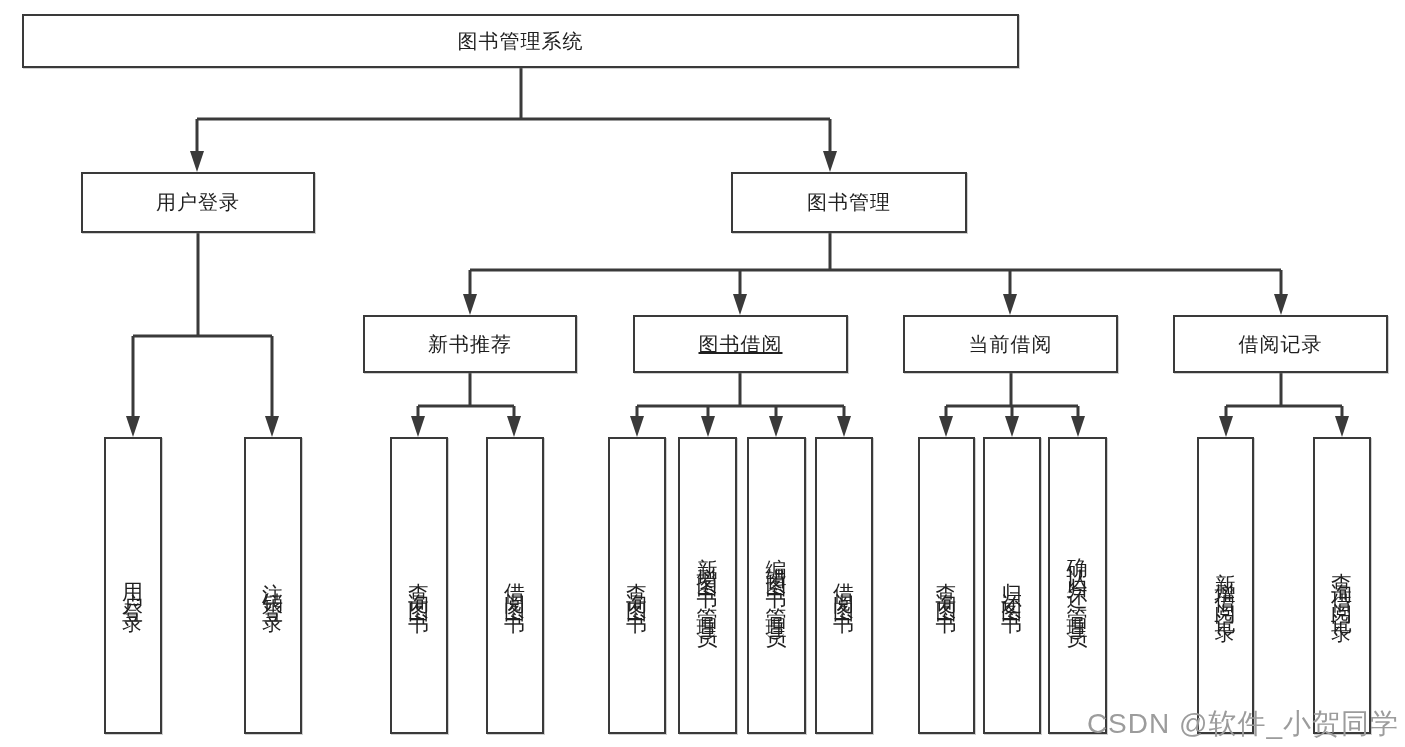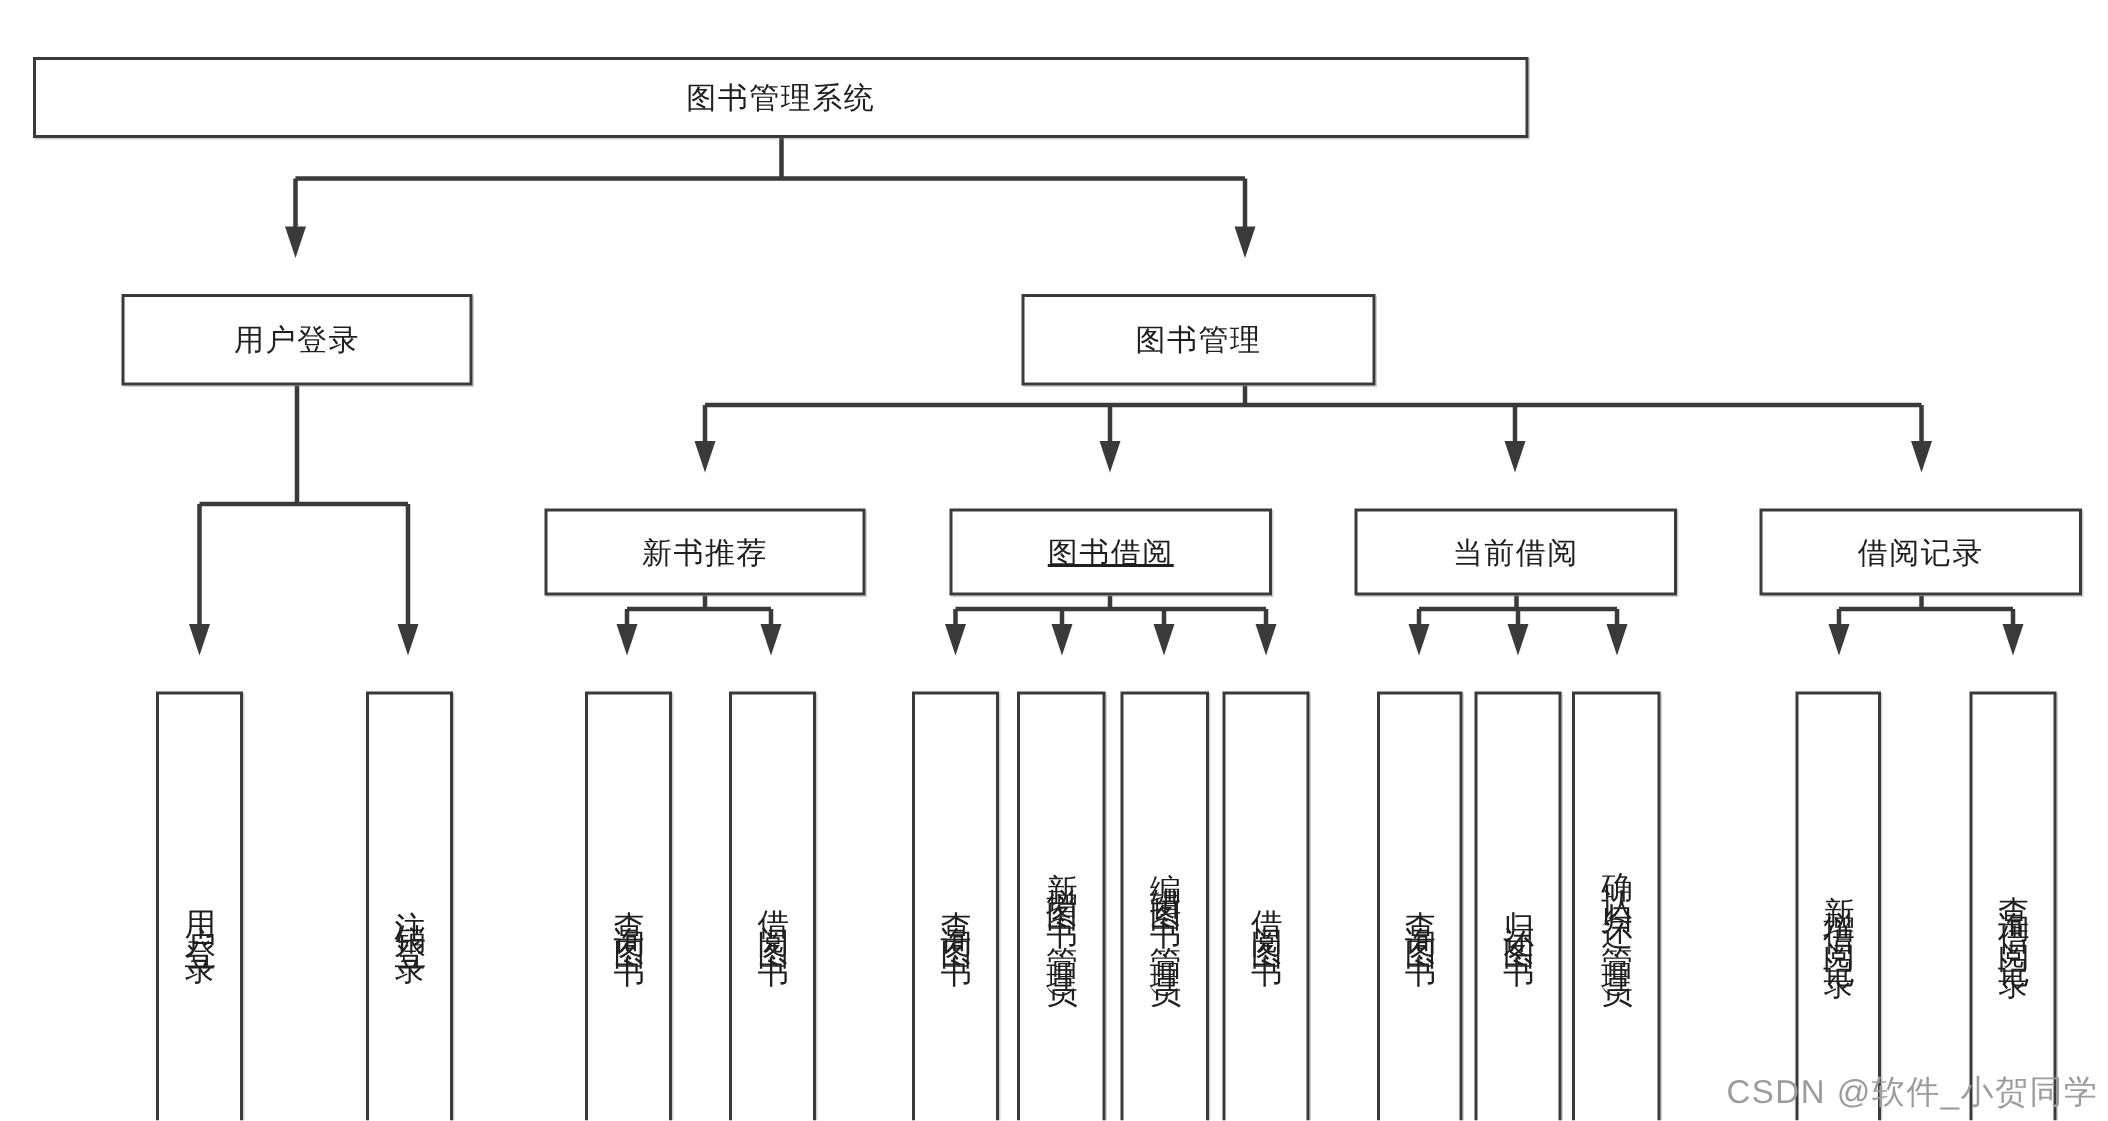--- a/index.html
+++ b/index.html
@@ -43,41 +43,40 @@
     position: absolute;
     box-sizing: border-box;
     border: 2.5px solid var(--box-border);
     background: #ffffff;
     display: flex;
     align-items: center;
     justify-content: center;
     color: var(--text);
     z-index: 2;
     box-shadow: 1px 1px 0 rgba(120,120,120,0.35);
-    margin-top: 24px;
   }
   .h-box {
     font-size: 20px;
     letter-spacing: 1px;
   }
   .v-box {
     font-size: 21px;
   }
   .v-box .v-label {
     writing-mode: vertical-rl;
     text-orientation: mixed;
     letter-spacing: 10px;
     line-height: 1;
     white-space: nowrap;
   }
   .watermark {
     position: absolute;
     right: 6px;
     bottom: 4px;
-    font-size: 22px;
+    font-size: 28px;
     color: var(--watermark);
     z-index: 3;
     letter-spacing: 1px;
     white-space: nowrap;
   }
 </style>
 </head>
 <body>
 
 <div class="stage">
@@ -125,21 +124,21 @@
     </g>
   </svg>
 
   <div class="box h-box" style="left:22px; top:14px; width:997px; height:54px;">
     <span>图书管理系统</span>
   </div>
 
   <div class="box h-box" style="left:81px; top:172px; width:234px; height:61px;">
     <span>用户登录</span>
   </div>
-  <div class="box h-box" style="left:681px; top:172px; width:236px; height:61px;">
+  <div class="box h-box" style="left:731px; top:172px; width:236px; height:61px;">
     <span>图书管理</span>
   </div>
 
   <div class="box h-box" style="left:363px; top:315px; width:214px; height:58px;">
     <span>新书推荐</span>
   </div>
   <div class="box h-box" style="left:633px; top:315px; width:215px; height:58px;text-decoration:underline;">
     <span>图书借阅</span>
   </div>
   <div class="box h-box" style="left:1173px; top:315px; width:215px; height:58px;">

